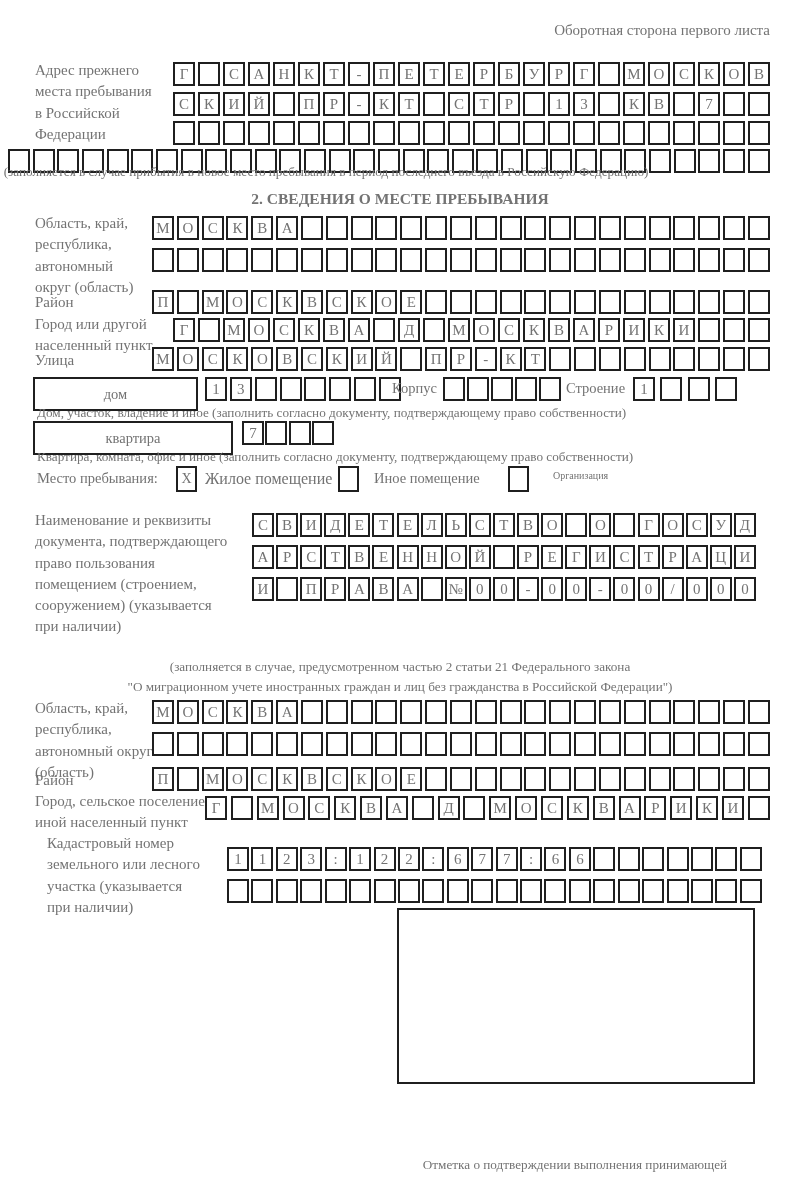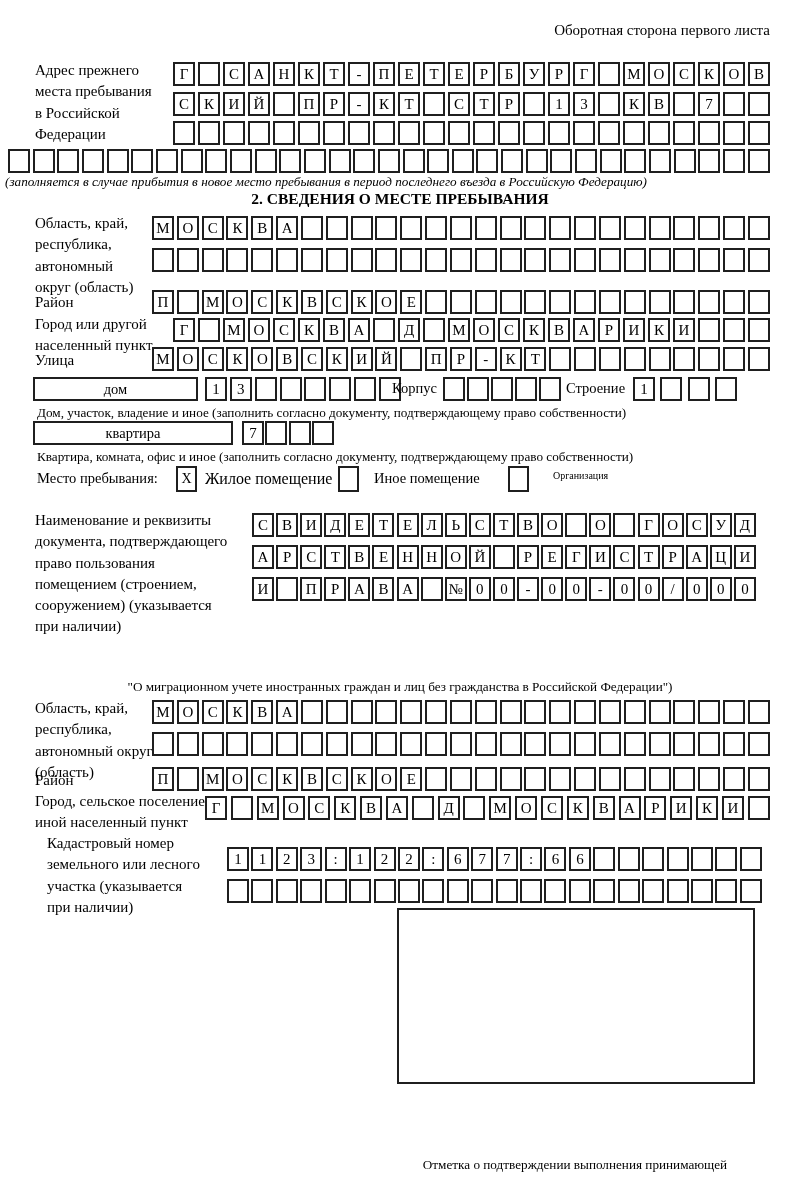--- a/index.html
+++ b/index.html
@@ -1,32 +1,32 @@
 <!DOCTYPE html>
 <html><head>
 <meta charset="utf-8">
 <style>
   html,body{margin:0;padding:0;background:#ffffff;}
   .page{
-    position:relative;width:800px;height:1180px;background:#fff;color:#000000;
+    position:relative;width:800px;height:1180px;background:#fff;color:#737373;
     font-family:"Liberation Serif","DejaVu Serif",serif;overflow:hidden;
   }
   .abs{position:absolute;}
   .grid{display:flex;justify-content:space-between;}
   .cell{
     flex:0 0 22px;width:22px;height:24px;border:2px solid #1f1f1f;box-sizing:border-box;
     display:flex;align-items:center;justify-content:center;
     font-size:15px;line-height:1;background:#fff;
   }
   .label{font-size:15px;line-height:1.42;white-space:pre-line;}
   .note{font-size:13.2px;line-height:1.3;}
   .center{text-align:center;}
   .title{font-weight:bold;font-size:15.5px;}
   .boxfield{
-    border:2px solid #1f1f1f;box-sizing:border-box;height:24px;
+    border:2px solid #1f1f1f;box-sizing:border-box;height:34px;
     display:flex;align-items:center;justify-content:center;font-size:14.5px;background:#fff;
   }
   .checkbox{
     width:21px;height:26px;border:2px solid #1f1f1f;box-sizing:border-box;
     display:flex;align-items:center;justify-content:center;font-size:14px;background:#fff;
   }
   .stampbox{border:2px solid #1f1f1f;box-sizing:border-box;background:#fff;}
 </style>
 </head>
 <body>
@@ -143,21 +143,21 @@
       <span class="cell"></span>
       <span class="cell"></span>
       <span class="cell"></span>
       <span class="cell"></span>
       <span class="cell"></span>
       <span class="cell"></span>
       <span class="cell"></span>
       <span class="cell"></span>
       <span class="cell"></span>
     </div>
-  <div class="abs note center" style="left:0;top:173px;width:652px;font-style:italic;">(заполняется в случае прибытия в новое место пребывания в период последнего въезда в Российскую Федерацию)</div>
+  <div class="abs note center" style="left:0;top:163px;width:652px;">(заполняется в случае прибытия в новое место пребывания в период последнего въезда в Российскую Федерацию)</div>
 
   <div class="abs title center" style="left:0;top:190px;width:800px;">2. СВЕДЕНИЯ О МЕСТЕ ПРЕБЫВАНИЯ</div>
 
   <div class="abs label" style="left:35px;top:213px;width:120px;">Область, край,
 республика,
 автономный
 округ (область)</div>
   <div class="abs grid" style="left:152px;top:216px;width:618px;">
       <span class="cell">М</span>
       <span class="cell">О</span>
@@ -414,20 +414,21 @@
       <span class="cell">0</span>
       <span class="cell">-</span>
       <span class="cell">0</span>
       <span class="cell">0</span>
       <span class="cell">/</span>
       <span class="cell">0</span>
       <span class="cell">0</span>
       <span class="cell">0</span>
     </div>
 
+  <div class="abs note center" style="left:0;top:658px;width:800px;">(заполняется в случае, предусмотренном частью 2 статьи 21 Федерального закона</div>
   <div class="abs note center" style="left:0;top:678px;width:800px;">"О миграционном учете иностранных граждан и лиц без гражданства в Российской Федерации")</div>
 
   <div class="abs label" style="left:35px;top:698px;width:140px;">Область, край,
 республика,
 автономный округ
 (область)</div>
   <div class="abs grid" style="left:152px;top:700px;width:618px;">
       <span class="cell">М</span>
       <span class="cell">О</span>
       <span class="cell">С</span>

